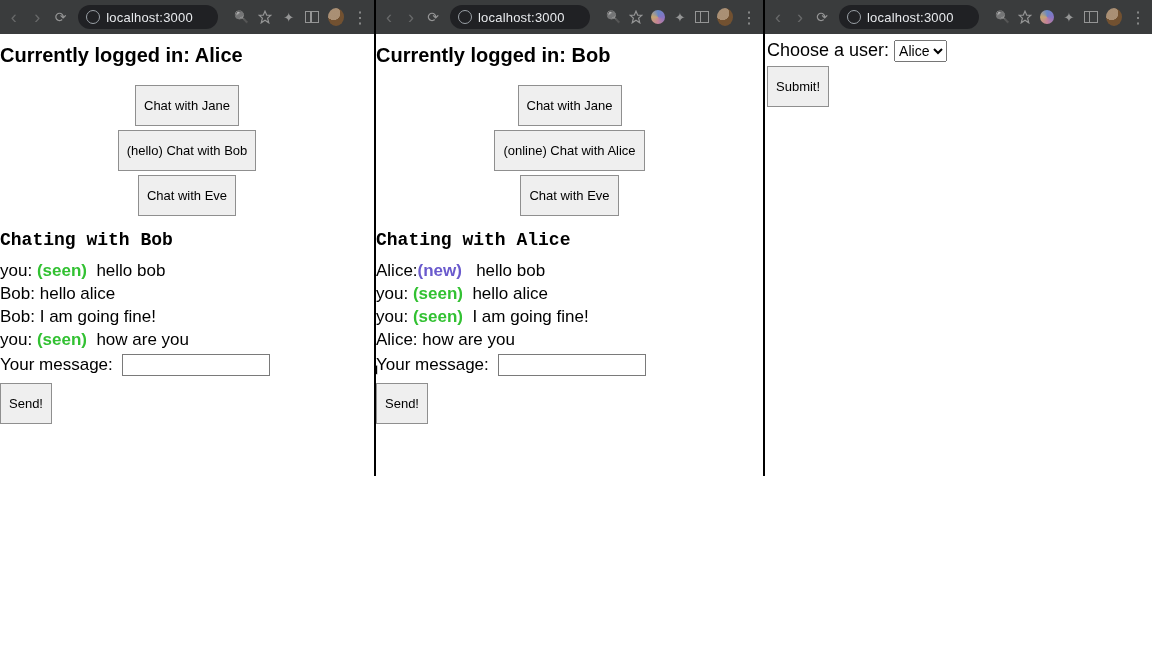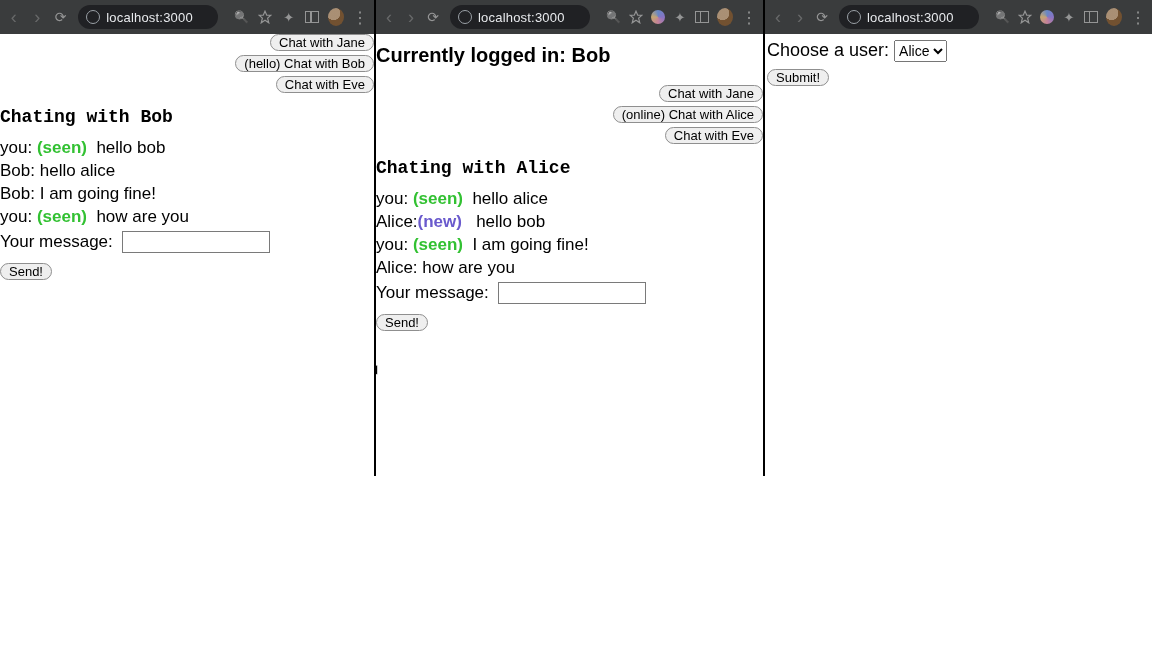--- a/index.html
+++ b/index.html
@@ -74,27 +74,27 @@
     background: conic-gradient(#7aa7ff, #a88bff, #ff9fc0, #ffd38a, #7aa7ff);
   }
 
   
   .page { padding:0 0 0 0; }
   h2.title {
     margin:10px 0 18px 0;
     font-size:20px;
     font-weight:700;
   }
-  .contacts { display:flex; flex-direction:column; gap:4px; align-items:flex-end; margin-bottom:14px;}
+  .contacts { display:flex; flex-direction:column; gap:4px; align-items:center; margin-bottom:14px;}
   button.std {
     font: 13px Arial, sans-serif;
     background:#efefef;
     border:1px solid #8f8f8f;
-    border-radius:10px;
-    padding:0 8px;
+    border-radius:0;
+    padding:12px 8px;
     cursor:pointer;
   }
   h3.chatwith { font-size:18px; font-weight:700; margin:4px 0 10px 0;font-family:Liberation Mono, monospace; }
   .msg { font-size:17px; line-height:1.35; }
   .seen { color:#32c132; font-weight:700; }
   .new  { color:#6a5acd; font-weight:700; }
   .msgrow { margin:0; }
   .compose { margin-top:2px; }
   .compose label { font-size:17px; }
   input[type="text"].mi {
@@ -140,20 +140,23 @@
     <span class="tb-icon">
         <span class="g-panel"></span>
       </span>
     <span class="tb-icon">
         <span class="avatar"></span>
       </span>
     <span class="tb-icon g-menu"></span>
   </div>
 
   <div class="page">
+    <h2 class="title">
+      <span>Currently logged in: </span><span>Alice</span>
+    </h2>
 
     <div class="contacts">
       <button class="std">Chat with Jane</button>
       <button class="std">(hello) Chat with Bob</button>
       <button class="std">Chat with Eve</button>
     </div>
 
     <h3 class="chatwith">
       <span>Chating with </span><span>Bob</span>
     </h3>
@@ -229,27 +232,27 @@
       <button class="std">(online) Chat with Alice</button>
       <button class="std">Chat with Eve</button>
     </div>
 
     <h3 class="chatwith">
       <span>Chating with </span><span>Alice</span>
     </h3>
 
     <div class="msg">
       <div class="msgrow">
+        <span>Alice:</span><span class="new">(new)</span>&nbsp;&nbsp;
+        <span>hello bob</span>
+      </div>
+      <div class="msgrow">
         <span>you:</span>
         <span class="seen">(seen)</span>&nbsp;
         <span>hello alice</span>
-      </div>
-      <div class="msgrow">
-        <span>Alice:</span><span class="new">(new)</span>&nbsp;&nbsp;
-        <span>hello bob</span>
       </div>
       <div class="msgrow">
         <span>you:</span>
         <span class="seen">(seen)</span>&nbsp;
         <span>I am going fine!</span>
       </div>
       <div class="msgrow">
         <span>Alice:</span>
         <span>how are you</span>
       </div>

